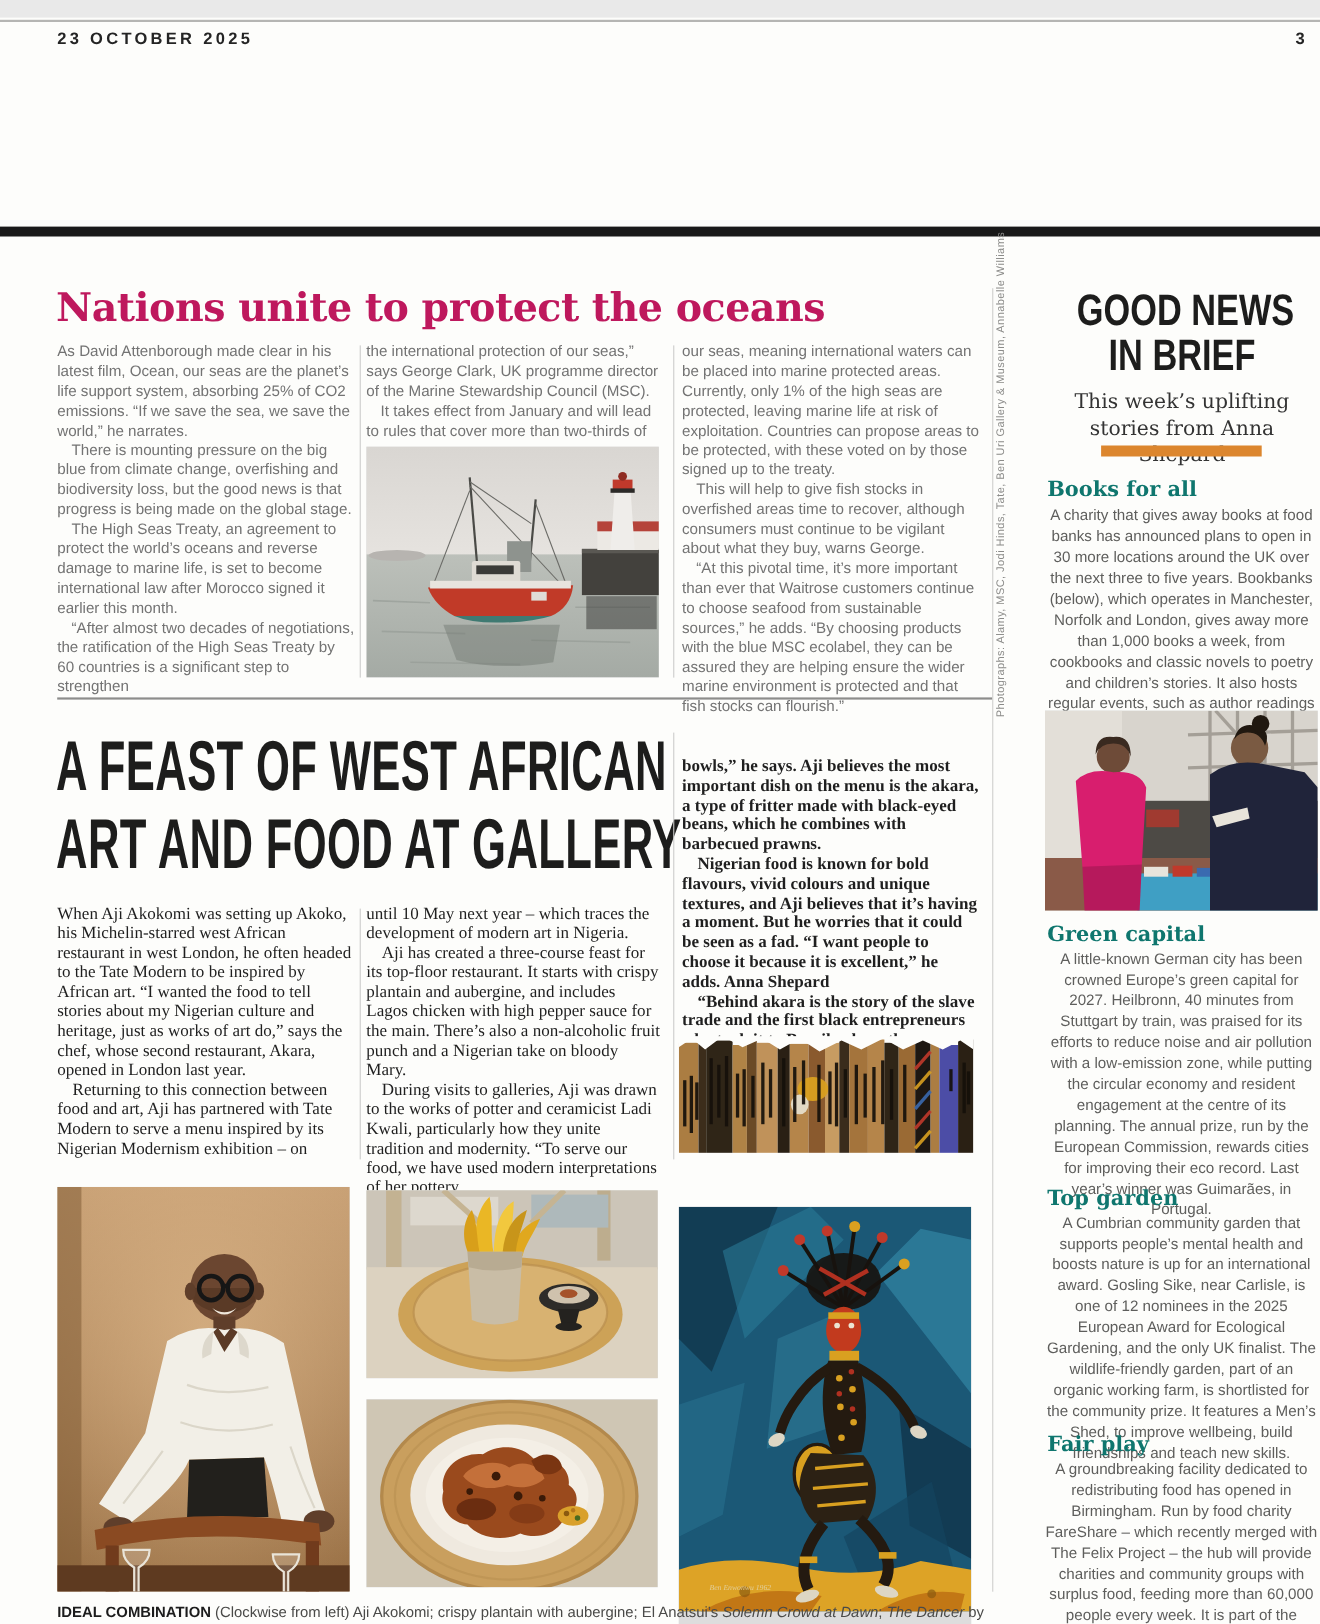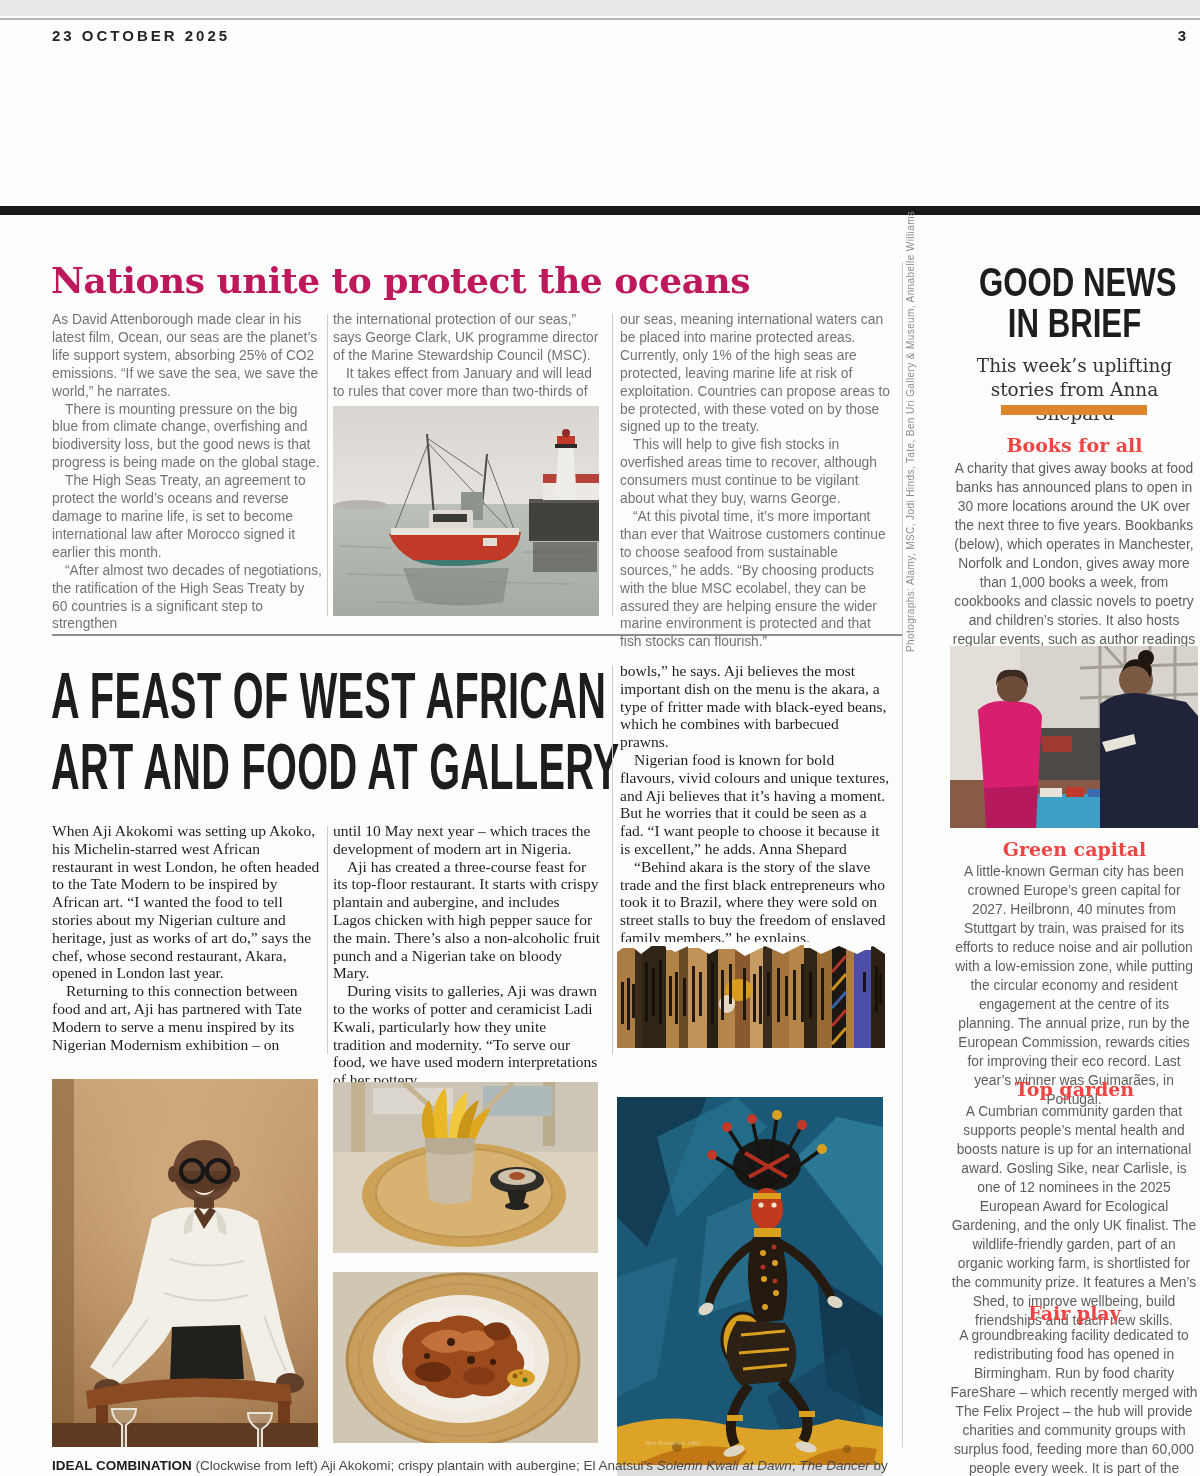--- a/index.html
+++ b/index.html
@@ -33,22 +33,22 @@
   
   .h2-line{position:absolute;left:51px;font-weight:bold;font-size:64px;line-height:60px;color:#1d1d1c;
            white-space:nowrap;transform:scaleX(.62);transform-origin:0 0;letter-spacing:.5px;}
 
   
   .sb-title-line{font-weight:bold;font-size:40px;line-height:41px;color:#1d1d1c;white-space:nowrap;
                  transform:scaleX(.78);transform-origin:50% 0;text-align:center;}
   .sb-sub{position:absolute;left:952px;top:338px;width:245px;text-align:center;
           font-family:"DejaVu Serif","Liberation Serif",serif;font-size:18.5px;line-height:24px;color:#333;}
   .orangebar{position:absolute;left:1001px;top:389px;width:146px;height:10px;background:#DC862E;}
-  .sb-head{position:absolute;left:952px;width:245px;text-align:center;
-           font-family:"DejaVu Serif","Liberation Serif",serif;font-weight:bold;font-size:19px;color:#ef4444;}
+  .sb-head{position:absolute;left:952px;width:245px;
+           font-family:"DejaVu Serif","Liberation Serif",serif;font-weight:bold;font-size:19px;color:#0f766e;}
   .sb-body{position:absolute;left:950px;width:248px;text-align:center;
            font-size:13.8px;line-height:19px;color:#5e5e5c;}
 
   .photo{position:absolute;overflow:hidden;background:#ddd;}
   .photo svg{display:block;}
 
   .caption{position:absolute;left:52px;top:1440px;width:845px;font-size:13.5px;line-height:19px;color:#4a4a48;}
   .caption .cb{font-weight:bold;color:#1c1c1c;}
   .caption .ci{font-style:italic;}
 </style>
@@ -148,21 +148,21 @@
     <p>When Aji Akokomi was setting up Akoko, his Michelin-starred west African restaurant in west London, he often headed to the Tate Modern to be inspired by African art. “I wanted the food to tell stories about my Nigerian culture and heritage, just as works of art do,” says the chef, whose second restaurant, Akara, opened in London last year.</p>
     <p>Returning to this connection between food and art, Aji has partnered with Tate Modern to serve a menu inspired by its Nigerian Modernism exhibition – on</p>
   </div>
 
   <div class="colserif" style="left:333px;top:806px;width:268px;">
     <p>until 10 May next year – which traces the development of modern art in Nigeria.</p>
     <p>Aji has created a three-course feast for its top-floor restaurant. It starts with crispy plantain and aubergine, and includes Lagos chicken with high pepper sauce for the main. There’s also a non-alcoholic fruit punch and a Nigerian take on bloody Mary.</p>
     <p>During visits to galleries, Aji was drawn to the works of potter and ceramicist Ladi Kwali, particularly how they unite tradition and modernity. “To serve our food, we have used modern interpretations of her pottery</p>
   </div>
 
-  <div class="colserif" style="left:620px;top:646px;">
+  <div class="colserif" style="left:620px;top:672px;font-weight:bold;">
     <p>bowls,” he says. Aji believes the most important dish on the menu is the akara, a type of fritter made with black-eyed beans, which he combines with barbecued prawns.</p>
     <p>Nigerian food is known for bold flavours, vivid colours and unique textures, and Aji believes that it’s having a moment. But he worries that it could be seen as a fad. “I want people to choose it because it is excellent,” he adds. Anna Shepard</p>
     <p>“Behind akara is the story of the slave trade and the first black entrepreneurs who took it to Brazil, where they were sold on street stalls to buy the freedom of enslaved family members,” he explains.</p>
   </div>
 
   <div class="vrule" style="left:327px;top:810px;height:228px;"></div>
   <div class="vrule" style="left:612px;top:650px;height:388px;"></div>
 
   <div class="photo" style="left:617px;top:926px;width:268px;height:110px;background:#fdfdfb;">
     <svg width="268" height="110" viewBox="0 0 268 110">
@@ -473,16 +473,16 @@
         <rect x="110" y="318" width="16" height="6" fill="#d9a020"></rect>
           <rect x="182" y="314" width="16" height="6" fill="#d9a020"></rect>
         <ellipse cx="117" cy="354" rx="11" ry="5" fill="#ddd6c4" transform="rotate(-18 117 354)"></ellipse>
         <ellipse cx="189" cy="350" rx="11" ry="5" fill="#ddd6c4" transform="rotate(14 189 350)"></ellipse>
       </g>
       <text x="28" y="348" font-size="7" font-style="italic" fill="#e3cf9a" font-family="Liberation Serif,serif">Ben Enwonwu 1962</text>
     </svg>
   </div>
 
   <div class="caption">
-    <span class="cb">IDEAL COMBINATION</span><span> (Clockwise from left) Aji Akokomi; crispy plantain with aubergine; El Anatsui’s </span><span class="ci">Solemn Kwali at Dawn</span><span>; </span><span class="ci">The Dancer</span><span> by Ben Enwonwu; Lagos chicken with green pepper sauce</span>
+    <span class="cb">IDEAL COMBINATION</span><span> (Clockwise from left) Aji Akokomi; crispy plantain with aubergine; El Anatsui’s </span><span class="ci">Solemn Crowd at Dawn</span><span>; </span><span class="ci">The Dancer</span><span> by Ben Enwonwu; Lagos chicken with green pepper sauce</span>
   </div>
 
 </div>
 
 </body></html>

